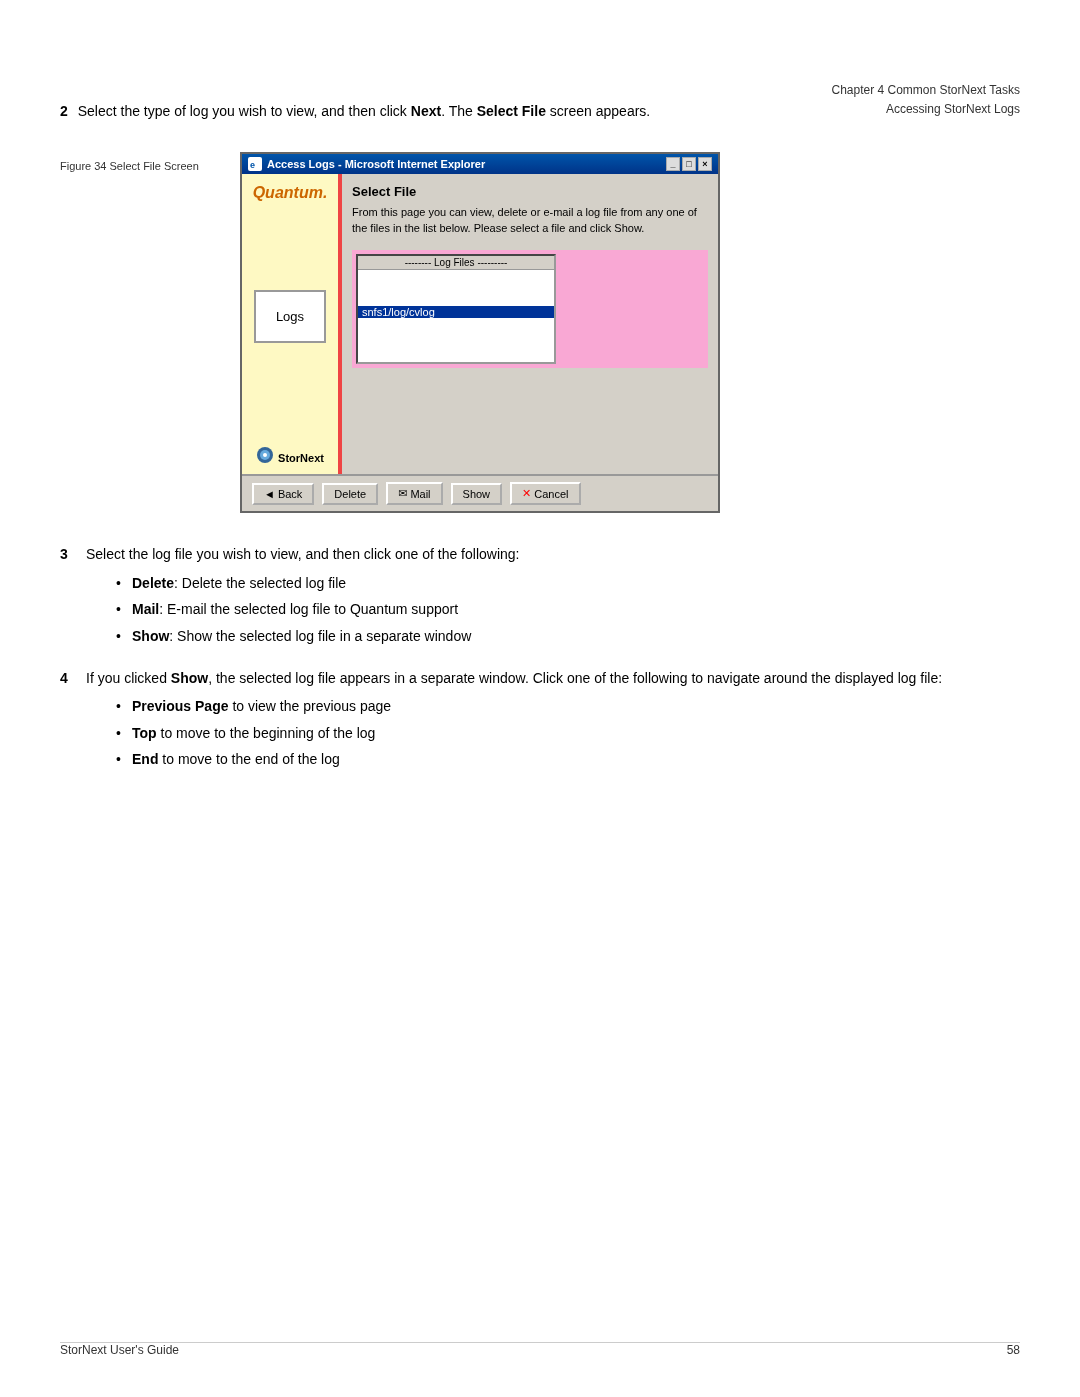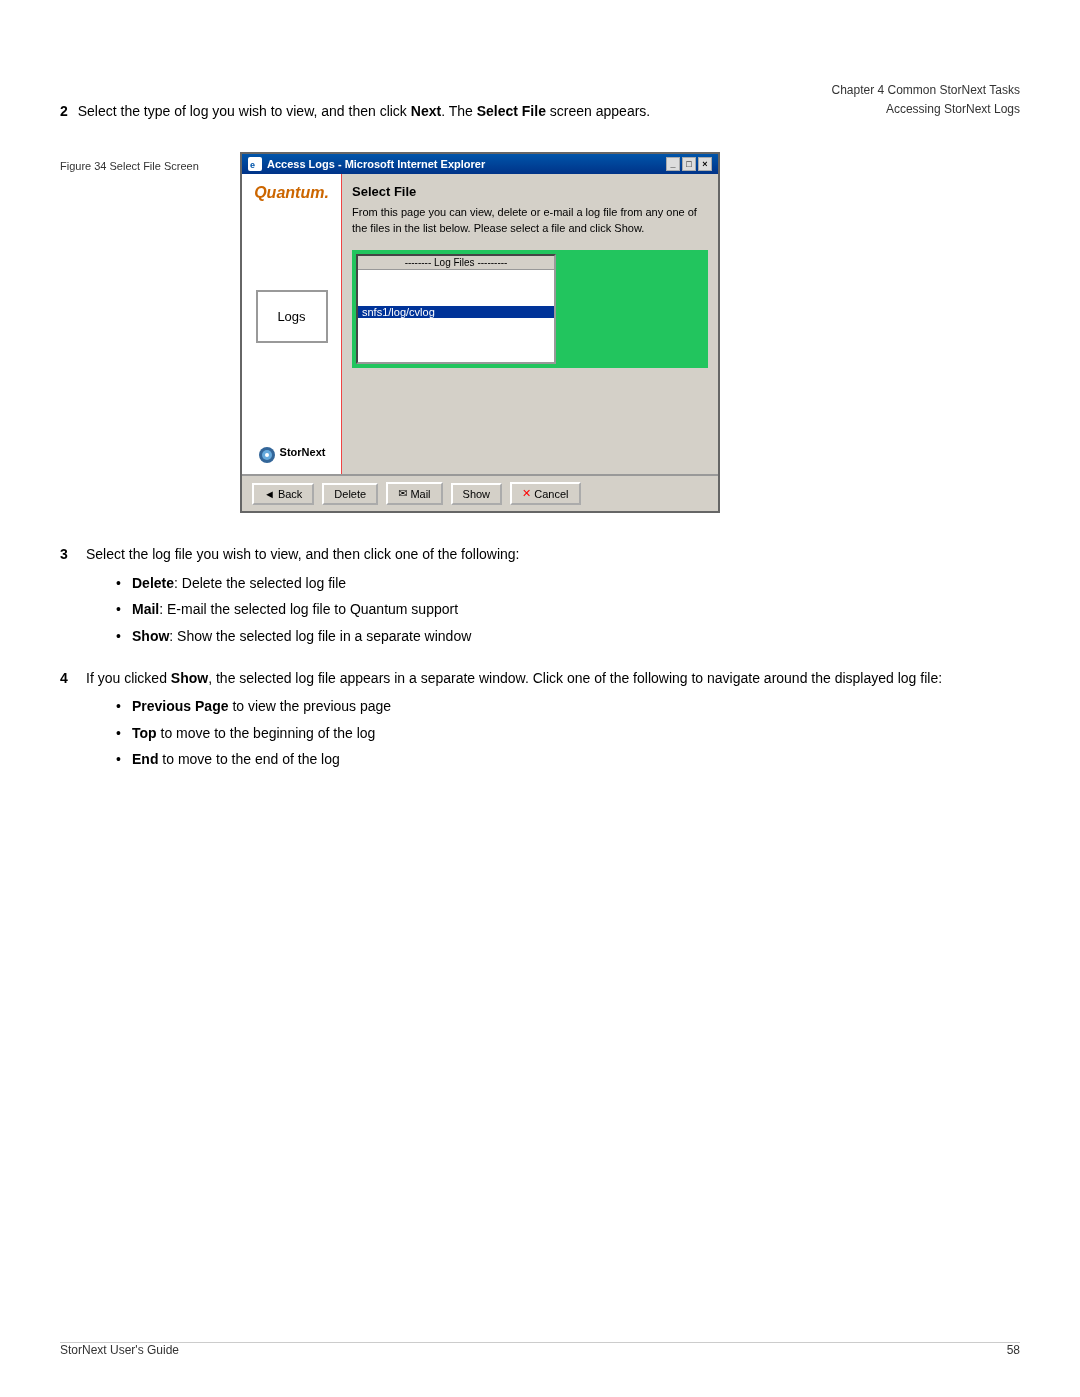--- a/index.html
+++ b/index.html
@@ -132,28 +132,28 @@
     
     .browser-body {
       display: flex;
       background: #c0c0c0;
       position: relative;
     }
 
     
     .left-nav {
       width: 100px;
-      background: #ffffff;
+      background: #fef9c3;
       padding: 10px;
       display: flex;
       flex-direction: column;
       align-items: center;
       justify-content: space-between;
       min-height: 300px;
-      border-right: 1px solid #ef4444;
+      border-right: 4px solid #ef4444;
     }
 
     .quantum-logo {
       color: #cc6600;
       font-size: 16px;
       font-weight: bold;
       font-style: italic;
       margin-bottom: 10px;
     }
 
@@ -167,21 +167,21 @@
       text-align: center;
       width: 72px;
       height: 53px;
       display: flex;
       align-items: center;
       justify-content: center;
     }
 
     .stornext-logo {
       display: flex;
-      align-items: flex-start;
+      align-items: flex-end;
       gap: 4px;
       font-size: 11px;
       font-weight: bold;
       color: #000;
       margin-top: 26px;
     }
 
     .stornext-icon {
       width: 18px;
       height: 18px;
@@ -204,21 +204,21 @@
 
     .select-file-desc {
       font-size: 11px;
       color: #000;
       line-height: 1.4;
       margin-bottom: 14px;
     }
 
     
     .file-list-container {
-      background: #22c55e;
+      background: #f9a8d4;
       padding: 4px;
     }
 
     .file-listbox {
       background: #fff;
       border: 2px inset #999;
       width: 200px;
       height: 110px;
       overflow: hidden;
       font-size: 11px;

